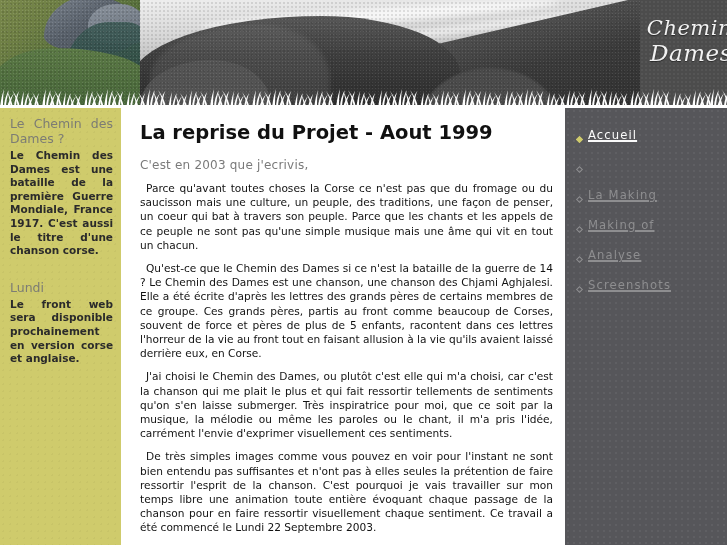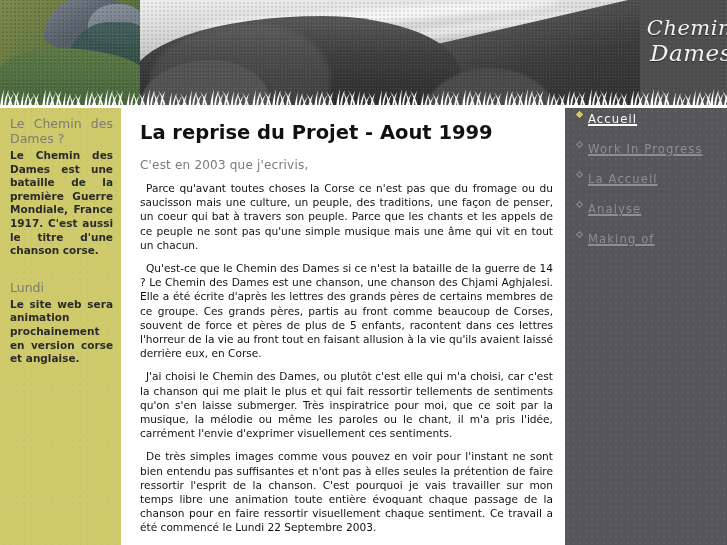--- a/index.html
+++ b/index.html
@@ -246,21 +246,21 @@
     position: absolute;
     left: 565px; top: 108px;
     width: 162px; height: 437px;
     background: #56565a;
     background-image: radial-gradient(rgba(255,255,255,.055) 1px, transparent 1px);
     background-size: 6px 6px;
     padding: 4px 0 0 12px;
   }
   .nav-item {
     display: flex;
-    align-items: flex-start;
+    align-items: flex-end;
     height: 30px;
     font-size: 11.6px;
     letter-spacing: 1.1px;
     color: #8e8e90;
     cursor: pointer;
   }
   .nav-item .dia {
     display: inline-block;
     width: 5px; height: 5px;
     margin-right: 6px;
@@ -361,49 +361,52 @@
         <use href="#tuft" x="710" y="0"></use>
       </svg>
     </div>
   </div>
 
   <div id="sidebar">
     <div class="sb-h first">Le Chemin des Dames ?</div>
     <div class="sb-p">Le Chemin des Dames est une bataille de la première Guerre Mondiale, France 1917. C'est aussi le titre d'une chanson corse.</div>
     <div class="sb-gap"></div>
     <div class="sb-h">Lundi</div>
-    <div class="sb-p">Le site web sera animation prochainement en version corse et anglaise.</div>
+    <div class="sb-p">Le front web sera disponible prochainement en version corse et anglaise.</div>
   </div>
 
   <div id="content">
     <h1>La reprise du Projet - Aout 1999</h1>
     <h2>C'est en 2003 que j'ecrivis,</h2>
     <p>Parce qu'avant toutes choses la Corse ce n'est pas que du fromage ou du saucisson mais une culture, un peuple, des traditions, une façon de penser, un coeur qui bat à travers son peuple. Parce que les chants et les appels de ce peuple ne sont pas qu'une simple musique mais une âme qui vit en tout un chacun.</p>
     <p>Qu'est-ce que le Chemin des Dames si ce n'est la bataille de la guerre de 14 ? Le Chemin des Dames est une chanson, une chanson des Chjami Aghjalesi. Elle a été écrite d'après les lettres des grands pères de certains membres de ce groupe. Ces grands pères, partis au front comme beaucoup de Corses, souvent de force et pères de plus de 5 enfants, racontent dans ces lettres l'horreur de la vie au front tout en faisant allusion à la vie qu'ils avaient laissé derrière eux, en Corse.</p>
     <p>J'ai choisi le Chemin des Dames, ou plutôt c'est elle qui m'a choisi, car c'est la chanson qui me plait le plus et qui fait ressortir tellements de sentiments qu'on s'en laisse submerger. Très inspiratrice pour moi, que ce soit par la musique, la mélodie ou même les paroles ou le chant, il m'a pris l'idée, carrément l'envie d'exprimer visuellement ces sentiments.</p>
     <p>De très simples images comme vous pouvez en voir pour l'instant ne sont bien entendu pas suffisantes et n'ont pas à elles seules la prétention de faire ressortir l'esprit de la chanson. C'est pourquoi je vais travailler sur mon temps libre une animation toute entière évoquant chaque passage de la chanson pour en faire ressortir visuellement chaque sentiment. Ce travail a été commencé le Lundi 22 Septembre 2003.</p>
 
   </div>
 
   <div id="nav">
     <a class="nav-item active" href="#">
       <span class="dia"></span>
       <span class="lbl">Accueil</span>
     </a>
     <a class="nav-item" href="#">
       <span class="dia"></span>
-      <span class="lbl">Work In Progress</span>
     </a>
     <a class="nav-item" href="#">
       <span class="dia"></span>
-      <span class="lbl">La Accueil</span>
+      <span class="lbl">La Making</span>
     </a>
     <a class="nav-item" href="#">
       <span class="dia"></span>
+      <span class="lbl">Making of</span>
+    </a>
+    <a class="nav-item" href="#">
+      <span class="dia"></span>
       <span class="lbl">Analyse</span>
     </a>
     <a class="nav-item" href="#">
       <span class="dia"></span>
-      <span class="lbl">Making of</span>
+      <span class="lbl">Screenshots</span>
     </a>
   </div>
 
 </div>
 
 </body></html>

